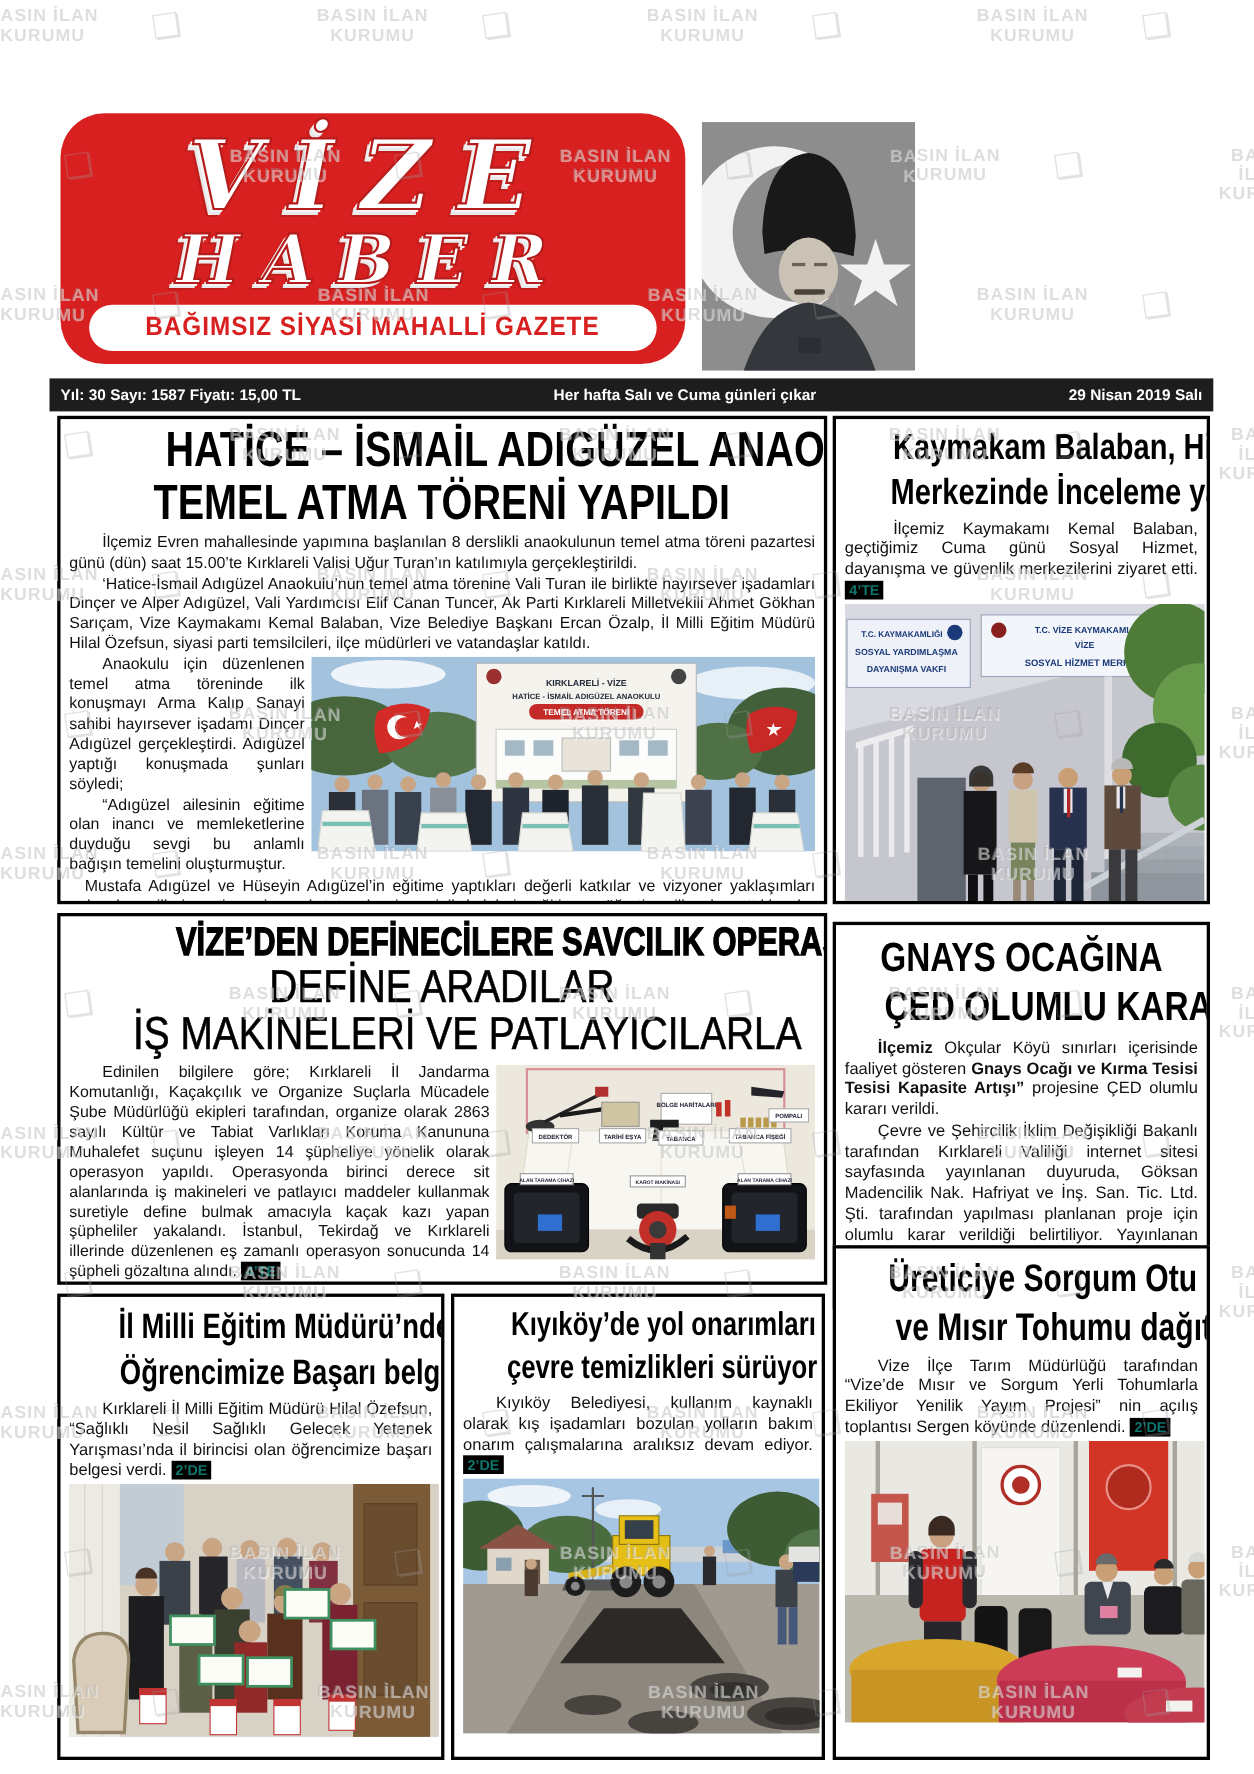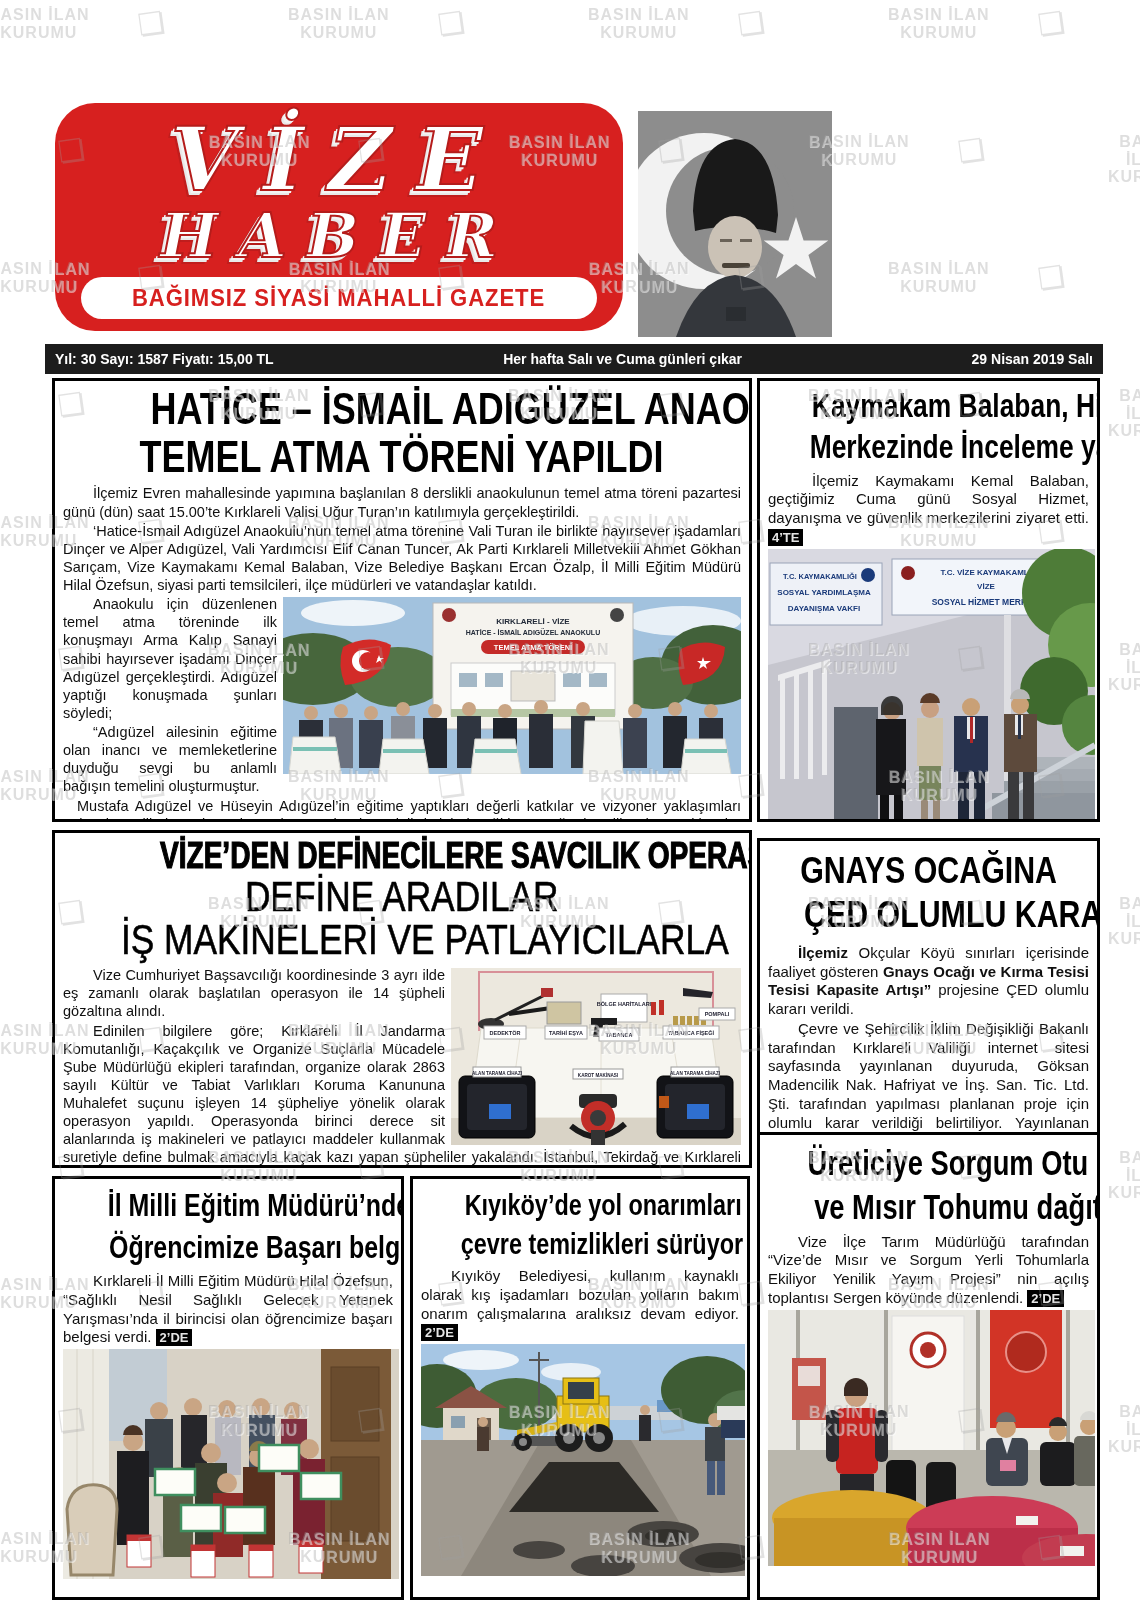--- a/index.html
+++ b/index.html
@@ -27,21 +27,21 @@
   .dateline{position:absolute;left:45px;top:344px;width:1058px;height:30px;background:#1d1d1d;
         color:#fff;font-weight:bold;font-size:14px;display:flex;align-items:center;
         justify-content:space-between;padding:0 10px;box-sizing:border-box;}
   
   .box{position:absolute;border:3px solid #000;background:#fff;box-sizing:border-box;
         overflow:hidden;padding:4px 8px;}
   .hl{text-align:center;font-weight:bold;color:#000;}
   .cond{display:inline-block;white-space:nowrap;transform:scaleX(var(--sx,.85));transform-origin:50% 50%;}
   .body-text{font-size:14.5px;line-height:1.25;text-align:justify;color:#101010;}
   .body-text p{margin:0 0 1px 0;text-indent:30px;}
-  .pgref{display:inline-block;background:#000;color:#e5e5e5;font-weight:bold;font-size:13px;
+  .pgref{display:inline-block;background:#000;color:#0f766e;font-weight:bold;font-size:13px;
         padding:0 4px;line-height:17px;text-indent:0;}
   .photo-r{float:right;margin:2px 0 2px 6px;}
   .photo-b{display:block;margin:2px auto 0 auto;}
   
   .a1{left:52px;top:378px;width:700px;height:444px;}
   .a2{left:757px;top:378px;width:343px;height:444px;}
   .a3{left:52px;top:830px;width:700px;height:338px;}
   .a4{left:757px;top:838px;width:343px;height:352px;}
   .a5{left:757px;top:1132px;width:343px;height:468px;}
   .a6{left:52px;top:1176px;width:352px;height:424px;}
@@ -318,21 +318,20 @@
         <g fill="#fff" stroke="#999">
             <rect x="22" y="99" width="48" height="10"></rect>
             <rect x="122" y="101" width="50" height="10"></rect>
             <rect x="220" y="99" width="48" height="10"></rect>
           </g>
         <text x="46" y="106.5" font-size="4.6" font-weight="bold" fill="#223" text-anchor="middle">ALAN TARAMA CİHAZI</text>
         <text x="147" y="108.5" font-size="4.6" font-weight="bold" fill="#223" text-anchor="middle">KAROT MAKİNASI</text>
         <text x="244" y="106.5" font-size="4.6" font-weight="bold" fill="#223" text-anchor="middle">ALAN TARAMA CİHAZI</text>
       </svg>
       <div class="body-text">
-        <p>Vize Cumhuriyet Başsavcılığı koordinesinde 3 ayrı ilde eş zamanlı olarak başlatılan operasyon ile 14 şüpheli gözaltına alındı.</p>
         <p><span>Edinilen bilgilere göre; Kırklareli İl Jandarma Komutanlığı, Kaçakçılık ve Organize Suçlarla Mücadele Şube Müdürlüğü ekipleri tarafından, organize olarak 2863 sayılı Kültür ve Tabiat Varlıkları Koruma Kanununa Muhalefet suçunu işleyen 14 şüpheliye yönelik olarak operasyon yapıldı. Operasyonda birinci derece sit alanlarında iş makineleri ve patlayıcı maddeler kullanmak suretiyle define bulmak amacıyla kaçak kazı yapan şüpheliler yakalandı. İstanbul, Tekirdağ ve Kırklareli illerinde düzenlenen eş zamanlı operasyon sonucunda 14 şüpheli gözaltına alındı.</span>
         <span class="pgref">4’TE</span></p>
       </div>
     </div>
   </article>
 
   <article class="box a4">
     <div class="hl" style="margin-top:4px;"><span class="cond hl-l">GNAYS OCAĞINA</span></div>
     <div class="hl"><span class="cond hl-l">ÇED OLUMLU KARARI</span></div>
     <div class="body-text" style="font-size:15px;margin-top:6px;">

